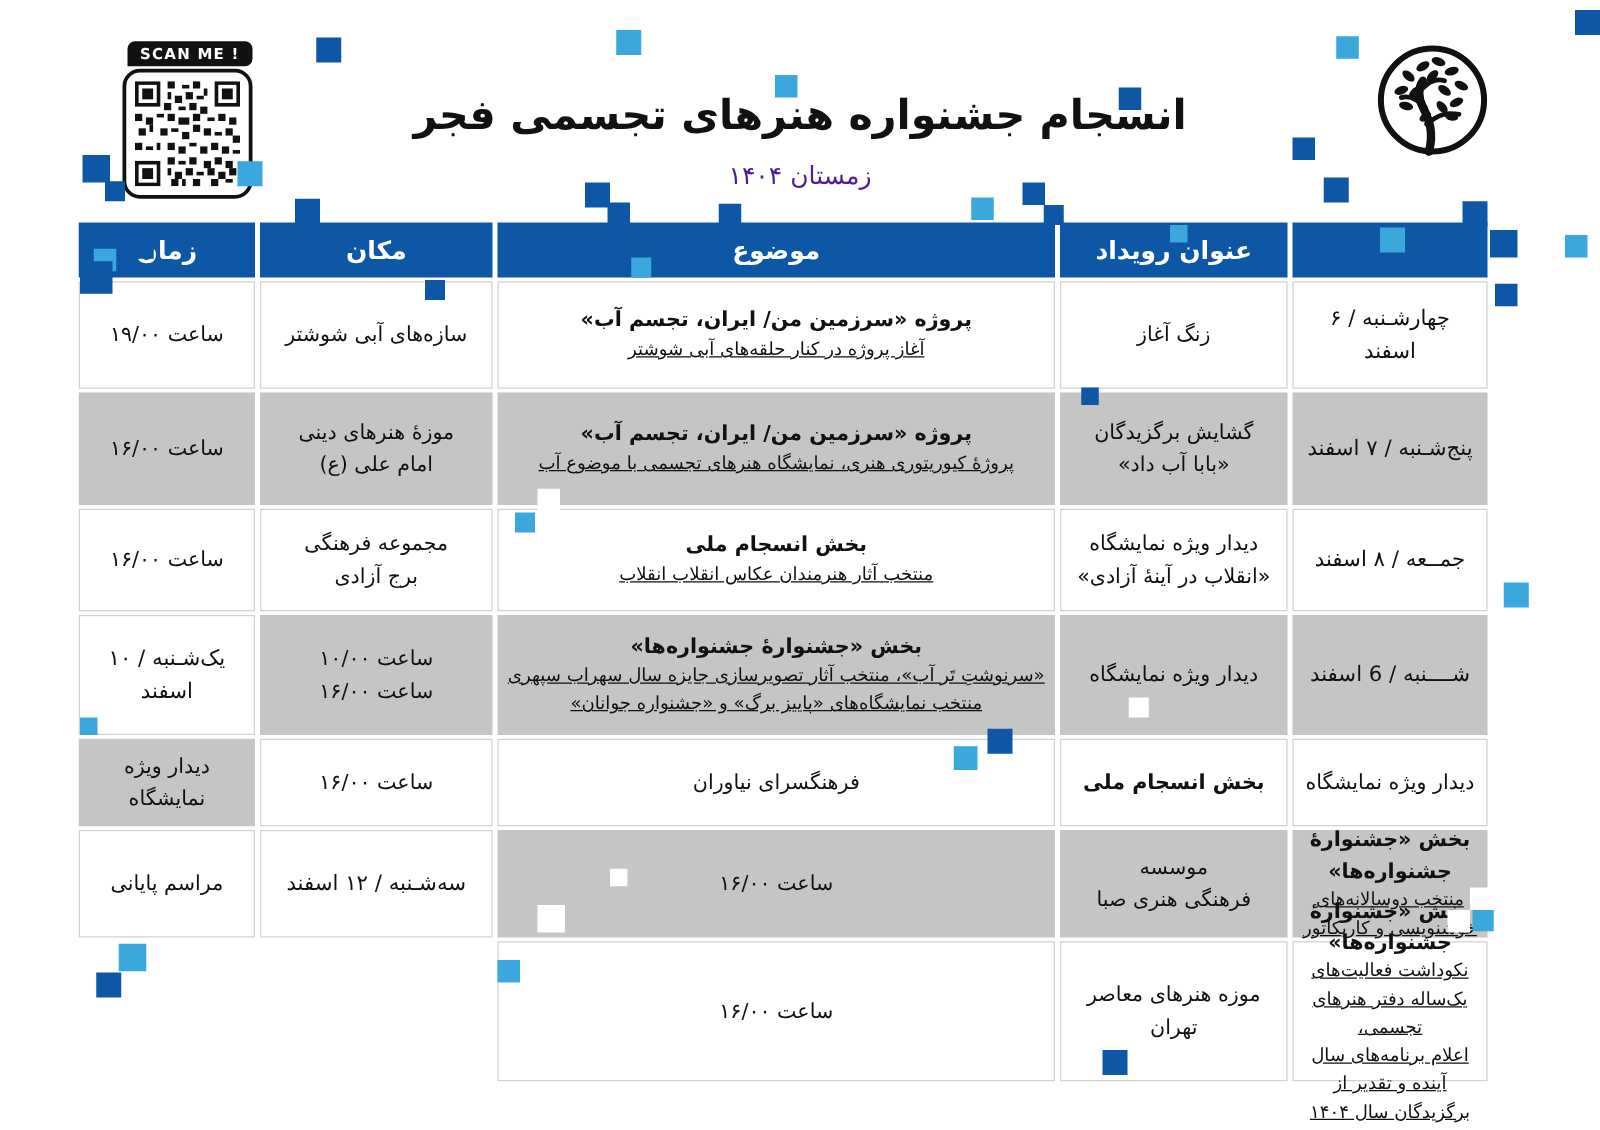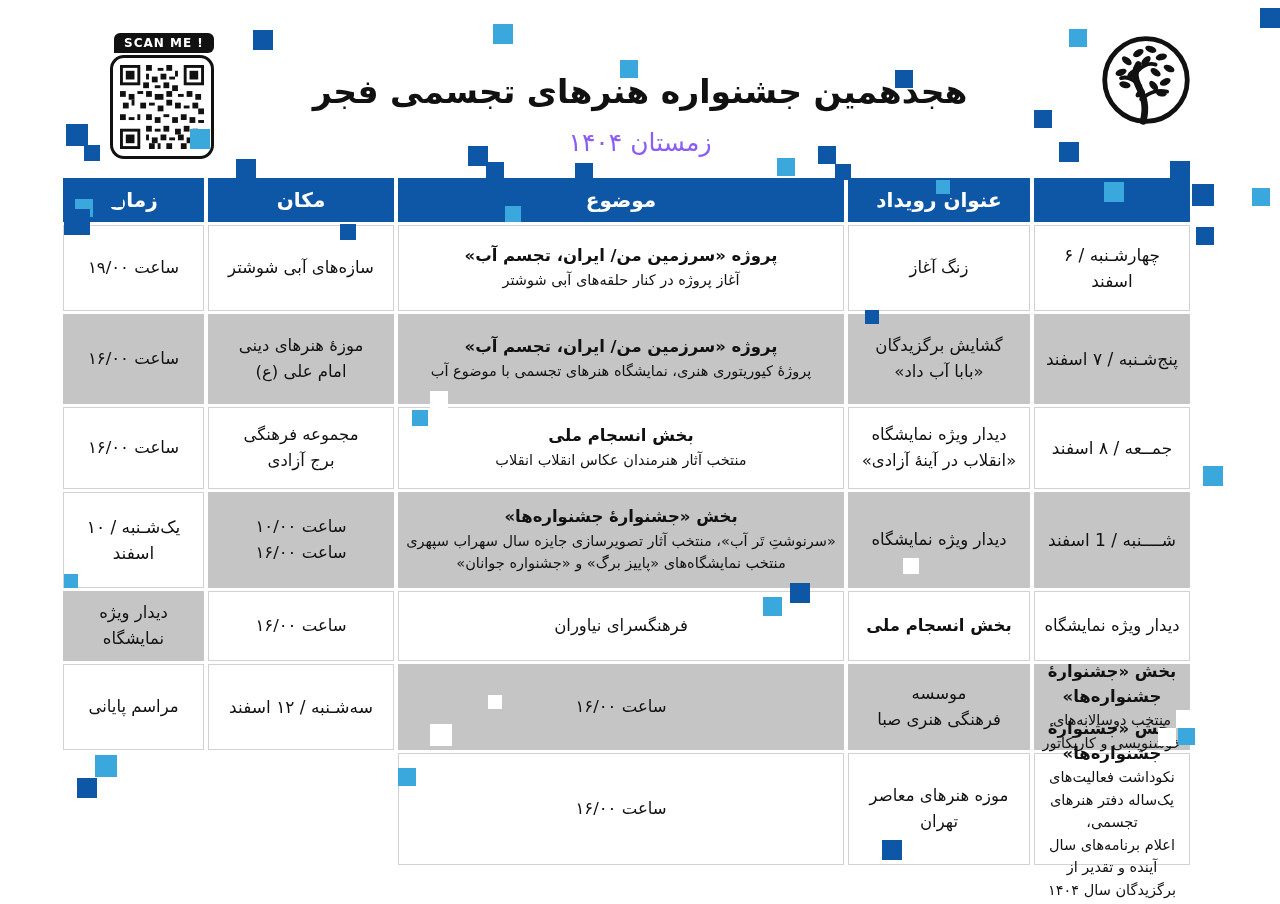--- a/index.html
+++ b/index.html
@@ -14,24 +14,24 @@
   }
   
   .page-title {
     position:absolute; top:72px; left:0; right:0;
     text-align:center;
     font-size:33px; font-weight:bold; color:#111;
   }
   .page-subtitle {
     position:absolute; top:128px; left:0; right:0;
     text-align:center;
-    font-size:25px; color:#8b5cf6;
-  }
-  
-  .qr-wrap { position:absolute; top:32px; left:110px; width:110px; direction:ltr; }
+    font-size:20px; color:#4c1d95;
+  }
+  
+  .qr-wrap { position:absolute; top:32px; left:98px; width:110px; direction:ltr; }
   .qr-label {
     display:inline-block;
     background:#111; color:#fff;
     font-size:12px; font-weight:bold; letter-spacing:1px;
     padding:3px 10px; border-radius:6px 6px 6px 0;
     margin:0 0 2px 4px;
   }
   .qr-frame {
     width:104px; height:104px;
     border:3px solid #111; border-radius:14px;
@@ -60,21 +60,21 @@
     font-size:16.5px;
     padding:2px 6px;
   }
   .head {
     background:#0E56A6; color:#fff;
     font-weight:bold; font-size:20px;
   }
   .row-white { background:#ffffff; border:1px solid #d2d2d2; }
   .row-gray  { background:#c5c5c5; }
   .subject-title { font-weight:bold; font-size:16.5px; line-height:1.5; }
-  .subject-desc  { font-size:14.5px; line-height:1.55; white-space:pre-line; }
+  .subject-desc  { font-size:14.5px; line-height:1.55; white-space:pre-line;text-decoration:underline; }
   .date-cell { font-size:17px; }
   
   .sq { position:absolute; }
   .d { background:#0E56A6; }
   .l { background:#3AA8DC; }
   .w { background:#ffffff; }
 </style>
 </head>
 <body>
 
@@ -175,21 +175,21 @@
       <ellipse cx="35" cy="44" rx="6" ry="3.4" transform="rotate(-50 35 44)"></ellipse>
       <ellipse cx="70" cy="52" rx="6" ry="3.4" transform="rotate(-25 70 52)"></ellipse>
       <ellipse cx="28" cy="55" rx="6" ry="3.4" transform="rotate(15 28 55)"></ellipse>
       <ellipse cx="58" cy="56" rx="6" ry="3.4" transform="rotate(50 58 56)"></ellipse>
       <ellipse cx="44" cy="64" rx="5.5" ry="3.2" transform="rotate(-35 44 64)"></ellipse>
       <ellipse cx="66" cy="64" rx="5.5" ry="3.2" transform="rotate(10 66 64)"></ellipse>
     </g>
   </svg>
 </div>
 
-<h1 class="page-title">هجدهمین جشنواره هنرهای تجسمی فجر</h1>
+<h1 class="page-title">انسجام جشنواره هنرهای تجسمی فجر</h1>
 <div class="page-subtitle">زمستان ۱۴۰۴</div>
 
 <div class="festival-table">
 
   <div class="cell head"></div>
   <div class="cell head">عنوان رویداد</div>
   <div class="cell head">موضوع</div>
   <div class="cell head">مکان</div>
   <div class="cell head">زمان</div>
 
@@ -217,21 +217,21 @@
   <div class="cell row-white">دیدار ویژه نمایشگاه
 «انقلاب در آینهٔ آزادی»</div>
   <div class="cell row-white">
     <div class="subject-title">بخش انسجام ملی</div>
     <div class="subject-desc">منتخب آثار هنرمندان عکاس انقلاب انقلاب</div>
   </div>
   <div class="cell row-white">مجموعه فرهنگی
 برج آزادی</div>
   <div class="cell row-white">ساعت ۱۶/۰۰</div>
 
-  <div class="cell row-gray date-cell">شــــنبه / 1 اسفند</div>
+  <div class="cell row-gray date-cell">شــــنبه / 6 اسفند</div>
   <div class="cell row-gray">دیدار ویژه نمایشگاه</div>
   <div class="cell row-gray">
     <div class="subject-title">بخش «جشنوارهٔ جشنواره‌ها»</div>
     <div class="subject-desc">«سرنوشتِ تَر آب»، منتخب آثار تصویرسازی جایزه سال سهراب سپهری
 منتخب نمایشگاه‌های «پاییز برگ» و «جشنواره جوانان»</div>
   </div>
   <div class="cell row-gray">ساعت ۱۰/۰۰
 ساعت ۱۶/۰۰</div>
 
   <div class="cell row-white date-cell">یک‌شـنبه / ۱۰ اسفند</div>

